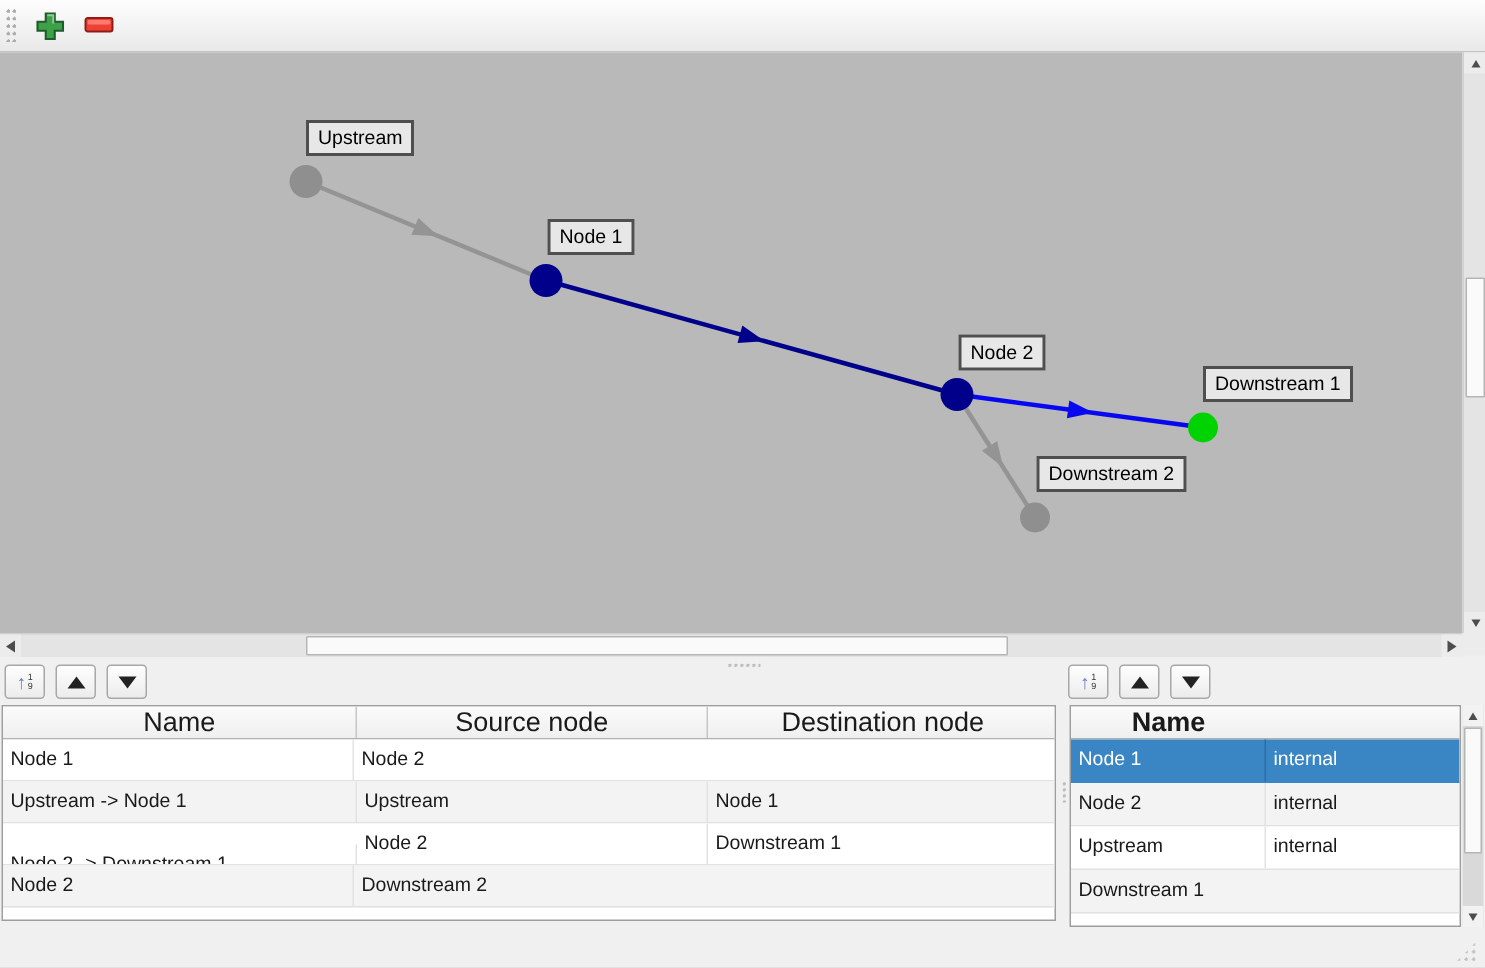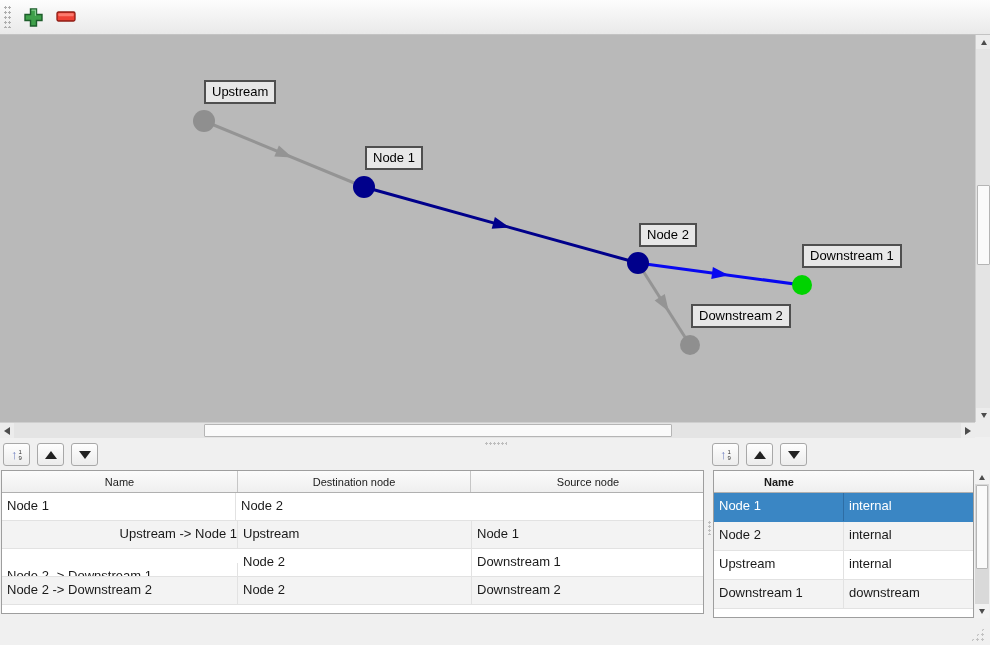--- a/index.html
+++ b/index.html
@@ -53,21 +53,21 @@
     justify-content:center;padding:0;cursor:pointer;box-sizing:border-box;}
   .sort-ico{display:flex;align-items:center;line-height:1;}
   .sort-arrow{color:#6f7fc0;font-weight:bold;font-size:13px;}
   .sort-digits{display:flex;flex-direction:column;font-size:6px;color:#333;margin-left:1px;}
 
   
   .table{position:absolute;background:#fff;border:1px solid #9e9e9e;box-sizing:border-box;overflow:hidden;}
   .t-header{display:flex;height:22px;background:linear-gradient(#fbfbfb,#efefef);
     border-bottom:1px solid #b0b0b0;box-sizing:border-box;}
   .t-hcell{display:flex;align-items:center;justify-content:center;box-sizing:border-box;
-    border-right:1px solid #c6c6c6;font-size:11px;overflow:hidden;}
+    border-right:1px solid #c6c6c6;font-size:18px;overflow:hidden;}
   .t-hcell:last-child{border-right:none;}
   .t-row{display:flex;box-sizing:border-box;border-bottom:1px solid #e2e2e2;background:#fff;}
   .t-row.alt{background:#f3f3f3;}
   .t-cell{box-sizing:border-box;padding:5px 0 0 5px;border-right:1px solid #e2e2e2;
     font-size:13px;overflow:hidden;white-space:nowrap;}
   .t-cell:last-child{border-right:none;}
   .t-row.selected{background:#3a86c4;color:#fff;border-bottom-color:#3a86c4;}
   .t-row.selected .t-cell{border-right-color:#2e6da4;}
   .bold-head .t-hcell{font-weight:bold;}
 </style>
@@ -173,39 +173,38 @@
         <div class="tri tri-up" style="border-left-width:6px;border-right-width:6px;border-bottom-width:8px;border-bottom-color:#222;"></div>
       </button>
     <button class="mini-btn">
         <div class="tri tri-down" style="border-left-width:6px;border-right-width:6px;border-top-width:8px;border-top-color:#222;"></div>
       </button>
   </div>
 
   <div class="table" id="edges-table" style="left:1px;top:470px;width:703px;height:144px;">
       <div class="t-header">
         <div class="t-hcell" style="width: 236px; flex: 0 0 236px;">Name</div>
+        <div class="t-hcell" style="width: 234px; flex: 0 0 234px;">Source node</div>
         <div class="t-hcell" style="width: 233px; flex: 0 0 233px;">Destination node</div>
-        <div class="t-hcell" style="width: 234px; flex: 0 0 234px;">Source node</div>
       </div>
       <div class="t-row" style="height: 28px;">
         <div class="t-cell" style="width: 234px; flex: 0 0 234px;">Node 1</div>
         <div class="t-cell" style="width: 233px; flex: 0 0 233px;">Node 2</div>
       </div>
       <div class="t-row alt" style="height: 28px;">
-        <div class="t-cell" style="width: 236px; flex: 0 0 236px; text-align: right;">Upstream -&gt; Node 1</div>
+        <div class="t-cell" style="width: 236px; flex: 0 0 236px;">Upstream -&gt; Node 1</div>
         <div class="t-cell" style="width: 234px; flex: 0 0 234px;">Upstream</div>
         <div class="t-cell" style="width: 233px; flex: 0 0 233px;">Node 1</div>
       </div>
       <div class="t-row" style="height: 28px;">
         <div class="t-cell" style="width: 236px; flex: 0 0 236px; margin-top: 14px;">Node 2 -&gt; Downstream 1</div>
         <div class="t-cell" style="width: 234px; flex: 0 0 234px;">Node 2</div>
         <div class="t-cell" style="width: 233px; flex: 0 0 233px;">Downstream 1</div>
       </div>
       <div class="t-row alt" style="height: 28px;">
-        <div class="t-cell" style="width: 236px; flex: 0 0 236px;">Node 2 -&gt; Downstream 2</div>
         <div class="t-cell" style="width: 234px; flex: 0 0 234px;">Node 2</div>
         <div class="t-cell" style="width: 233px; flex: 0 0 233px;">Downstream 2</div>
       </div>
     </div>
 
   <div class="table bold-head" id="nodes-table" style="left:713px;top:470px;width:261px;height:148px;">
       <div class="t-header">
         <div class="t-hcell" style="width: 130px; flex: 0 0 130px;">Name</div>
       </div>
       <div class="t-row selected" style="height: 29px; background: rgb(58, 134, 196);">
@@ -215,21 +214,20 @@
       <div class="t-row alt" style="height: 29px;">
         <div class="t-cell" style="width: 130px; flex: 0 0 130px;">Node 2</div>
         <div class="t-cell" style="width: 129px; flex: 0 0 129px;">internal</div>
       </div>
       <div class="t-row" style="height: 29px;">
         <div class="t-cell" style="width: 130px; flex: 0 0 130px;">Upstream</div>
         <div class="t-cell" style="width: 129px; flex: 0 0 129px;">internal</div>
       </div>
       <div class="t-row alt" style="height: 29px;">
         <div class="t-cell" style="width: 130px; flex: 0 0 130px;">Downstream 1</div>
-        <div class="t-cell" style="width: 129px; flex: 0 0 129px;">downstream</div>
       </div>
     </div>
 
   <div class="sb" style="left:975px;top:470px;width:14px;height:148px;background:#d9d9d9;">
     <div class="sb-btn" style="left:0;top:0;width:14px;height:14px;background:#f2f2f2;">
         <div class="tri tri-up tri-sm"></div>
       </div>
     <div class="sb-thumb" style="left:1px;top:15px;width:12px;height:84px;"></div>
     <div class="sb-btn" style="left:0;top:134px;width:14px;height:14px;background:#f2f2f2;">
         <div class="tri tri-down tri-sm"></div>

